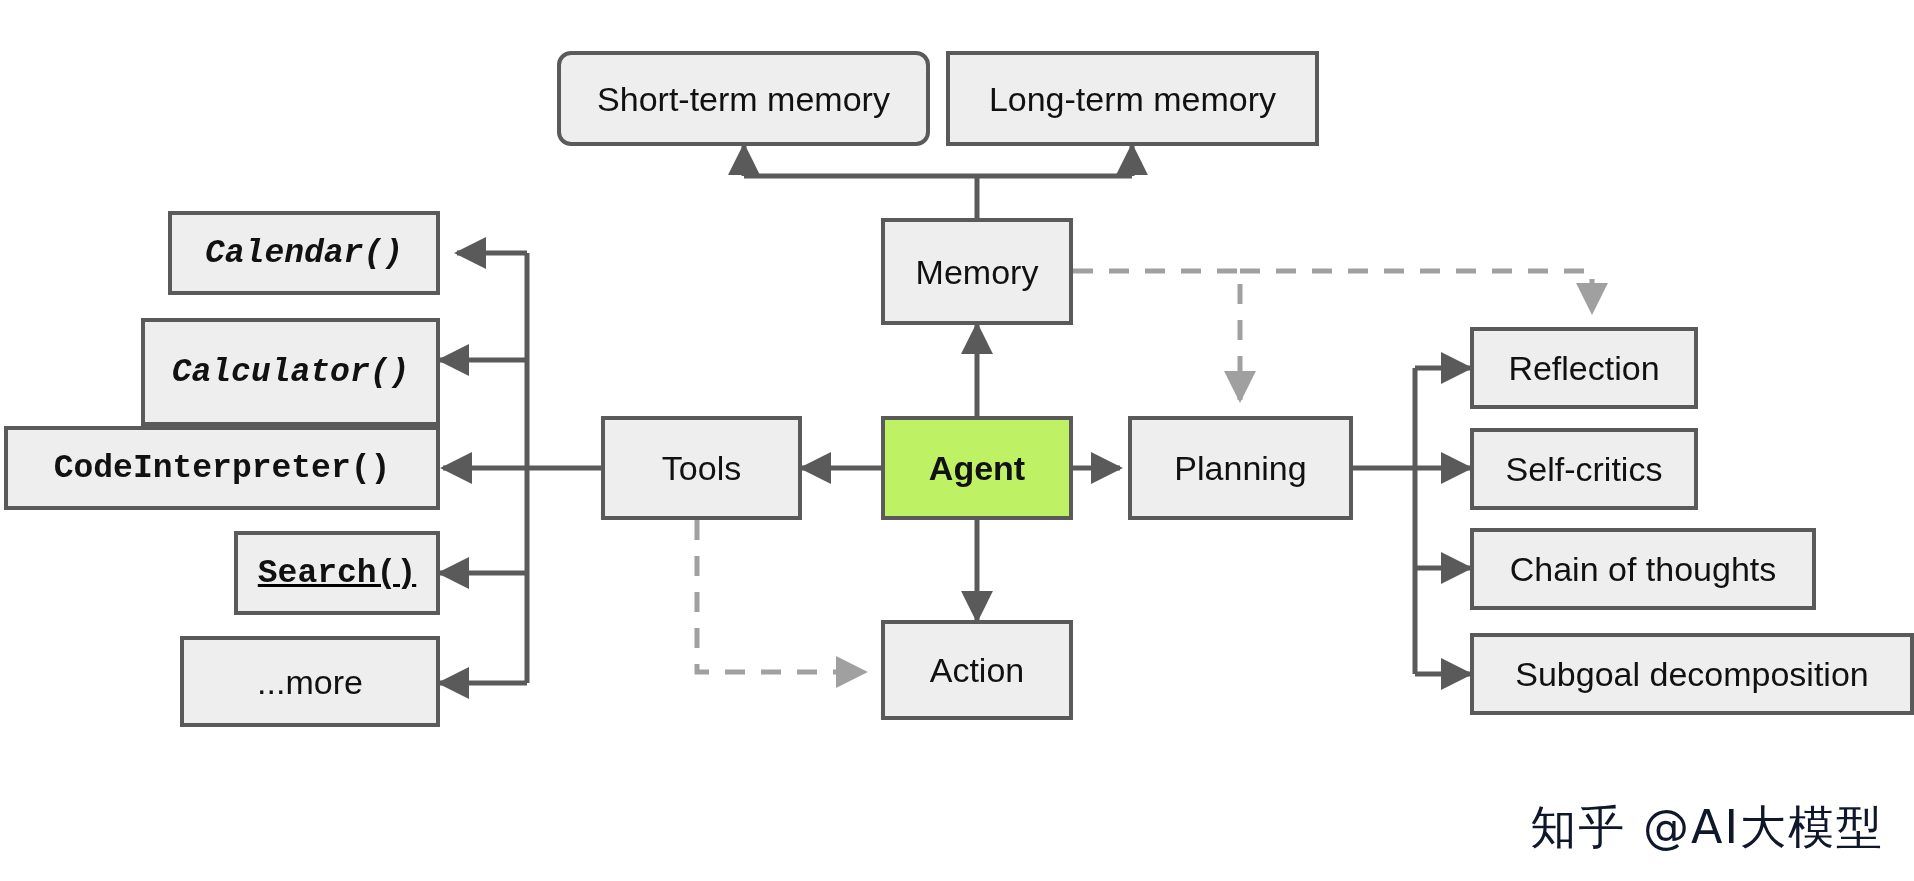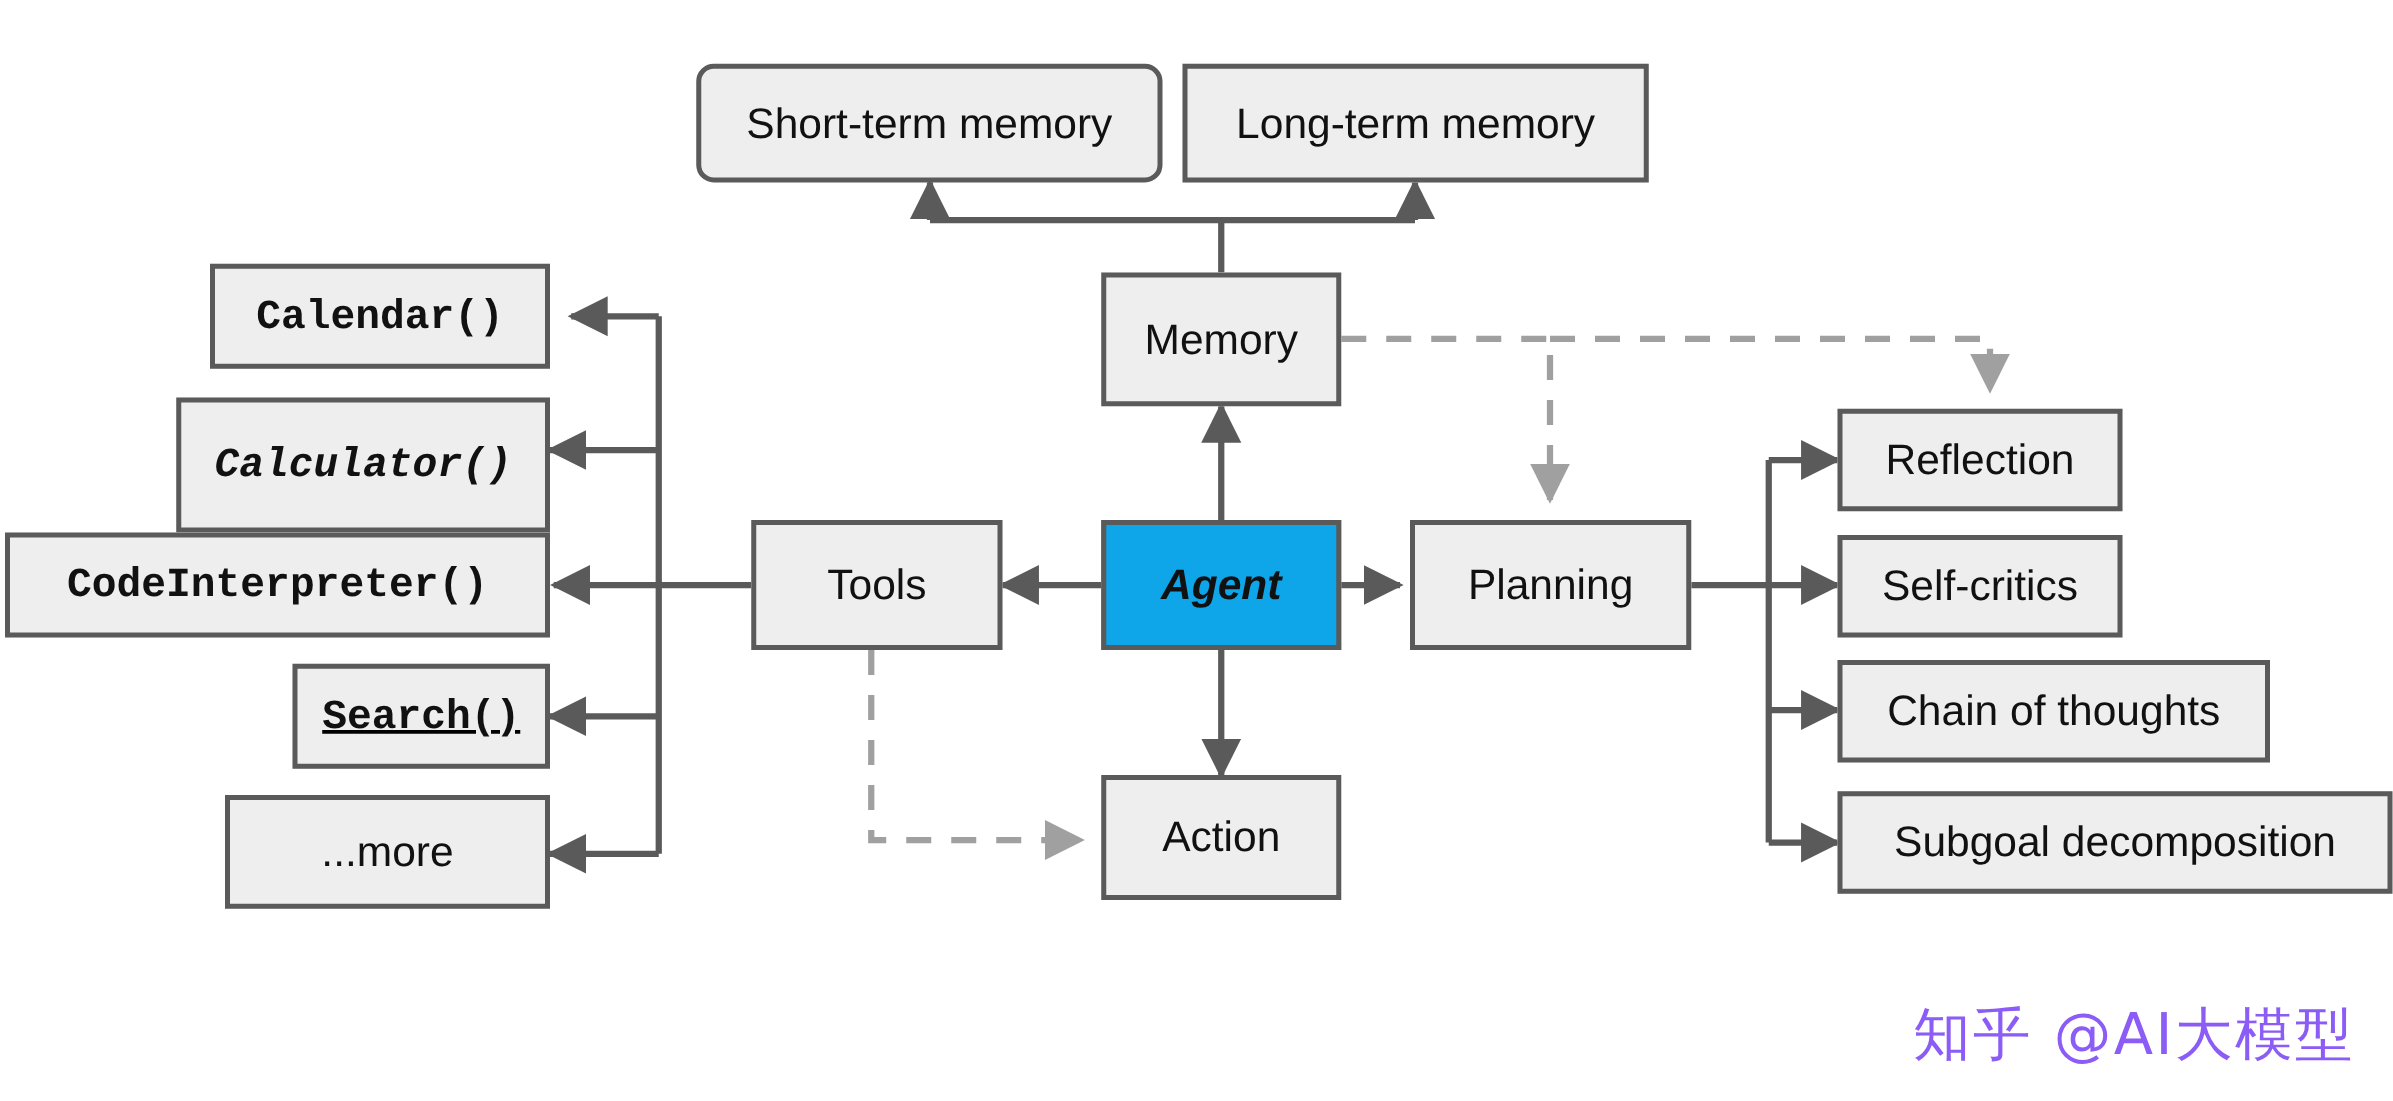--- a/index.html
+++ b/index.html
@@ -31,22 +31,21 @@
     position: absolute;
     box-sizing: border-box;
     background: #eeeeee;
     border: 4px solid #5a5a5a;
     display: flex;
     align-items: center;
     justify-content: center;
     color: #000000;
   }
   .node-box.agent {
-    background: #0ea5e9;
-    font-style: italic;
+    background: #bef264;
   }
   .node-label {
     font-family: "Liberation Sans", sans-serif;
     font-size: 34px;
     line-height: 1;
     white-space: nowrap;
     color: #111111;
   }
   .node-label.mono {
     font-family: "Liberation Mono", "DejaVu Sans Mono", monospace;
@@ -56,21 +55,21 @@
   }
   .node-label.bold {
     font-weight: bold;
   }
   .watermark {
     position: absolute;
     right: 30px;
     bottom: 22px;
     font-family: "DejaVu Sans", sans-serif;
     font-size: 46px;
-    color: #8b5cf6;
+    color: #0f172a;
     letter-spacing: 2px;
     white-space: nowrap;
     user-select: none;
   }
 </style>
 </head>
 <body>
 
 <div id="diagram-root">
 
@@ -146,21 +145,21 @@
   </div>
 
   <div class="node-box" style="left:1128px; top:416px; width:225px; height:104px;">
     <span class="node-label">Planning</span>
   </div>
 
   <div class="node-box" style="left:881px; top:620px; width:192px; height:100px;justify-content:center;">
     <span class="node-label">Action</span>
   </div>
 
-  <div class="node-box" style="left:168px; top:211px; width:272px; height:84px;">
+  <div class="node-box" style="left:168px; top:211px; width:272px; height:84px;font-style:italic;">
     <span class="node-label mono">Calendar()</span>
   </div>
 
   <div class="node-box" style="left:141px; top:318px; width:299px; height:108px;font-style:italic;">
     <span class="node-label mono">Calculator()</span>
   </div>
 
   <div class="node-box" style="left:4px; top:426px; width:436px; height:84px;">
     <span class="node-label mono">CodeInterpreter()</span>
   </div>

